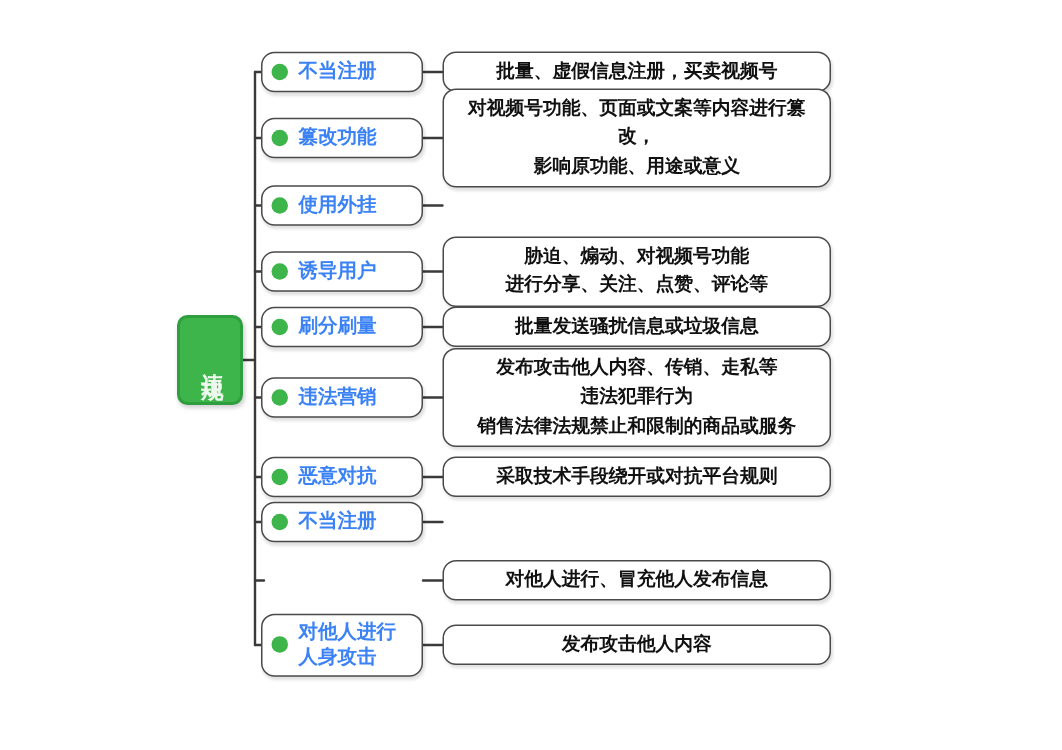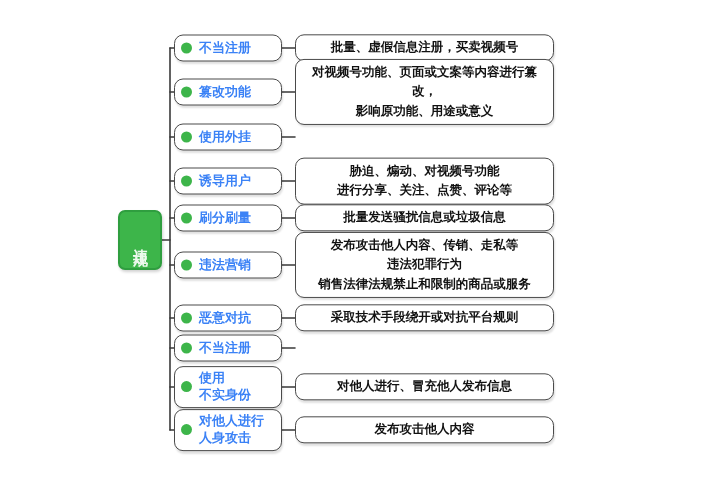--- a/index.html
+++ b/index.html
@@ -118,25 +118,20 @@
   </div>
   <div class="detail" style="top:318px">
     <span class="detail-text">采取技术手段绕开或对抗平台规则</span>
   </div>
 
   <div class="branch" style="top:348px">
     <span class="dot"></span>
     <span class="branch-label">不当注册</span>
   </div>
 
-  <div class="branch" style="top:387px">
-    <span class="dot"></span>
-    <span class="branch-label">使用
-不实身份</span>
-  </div>
   <div class="detail" style="top:387px">
     <span class="detail-text">对他人进行、冒充他人发布信息</span>
   </div>
 
   <div class="branch" style="top:430px">
     <span class="dot"></span>
     <span class="branch-label">对他人进行
 人身攻击</span>
   </div>
   <div class="detail" style="top:430px">

